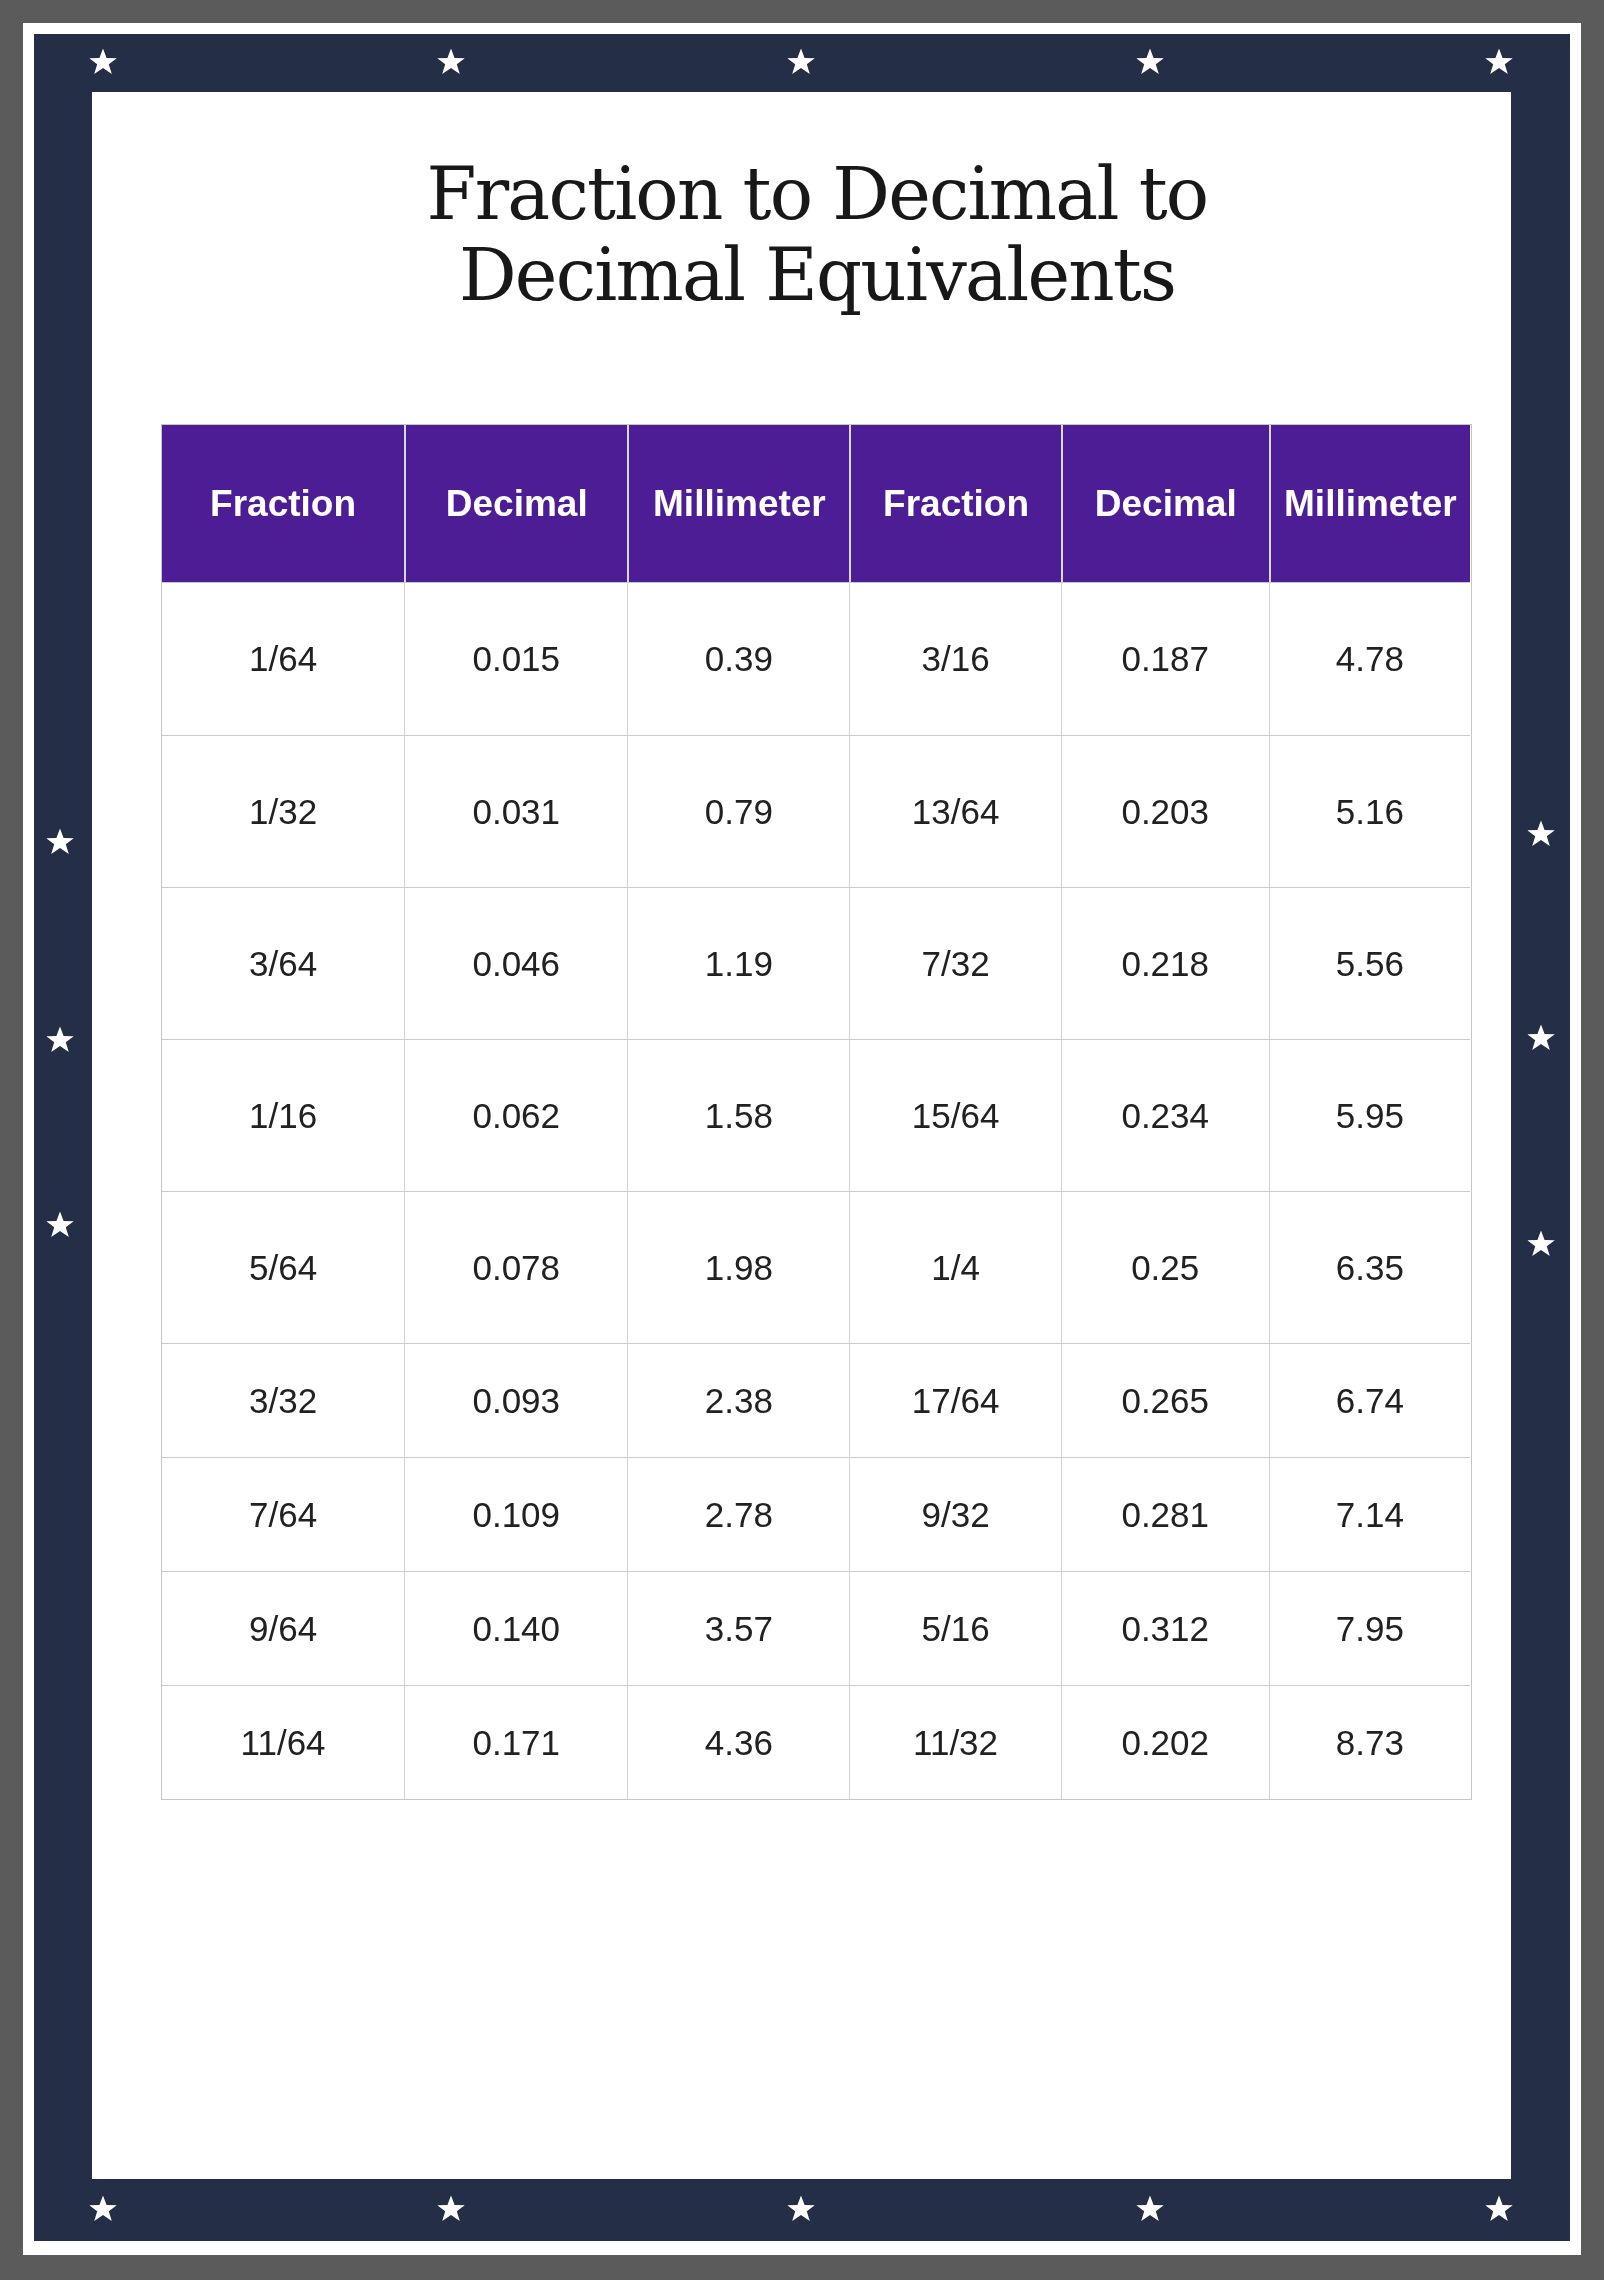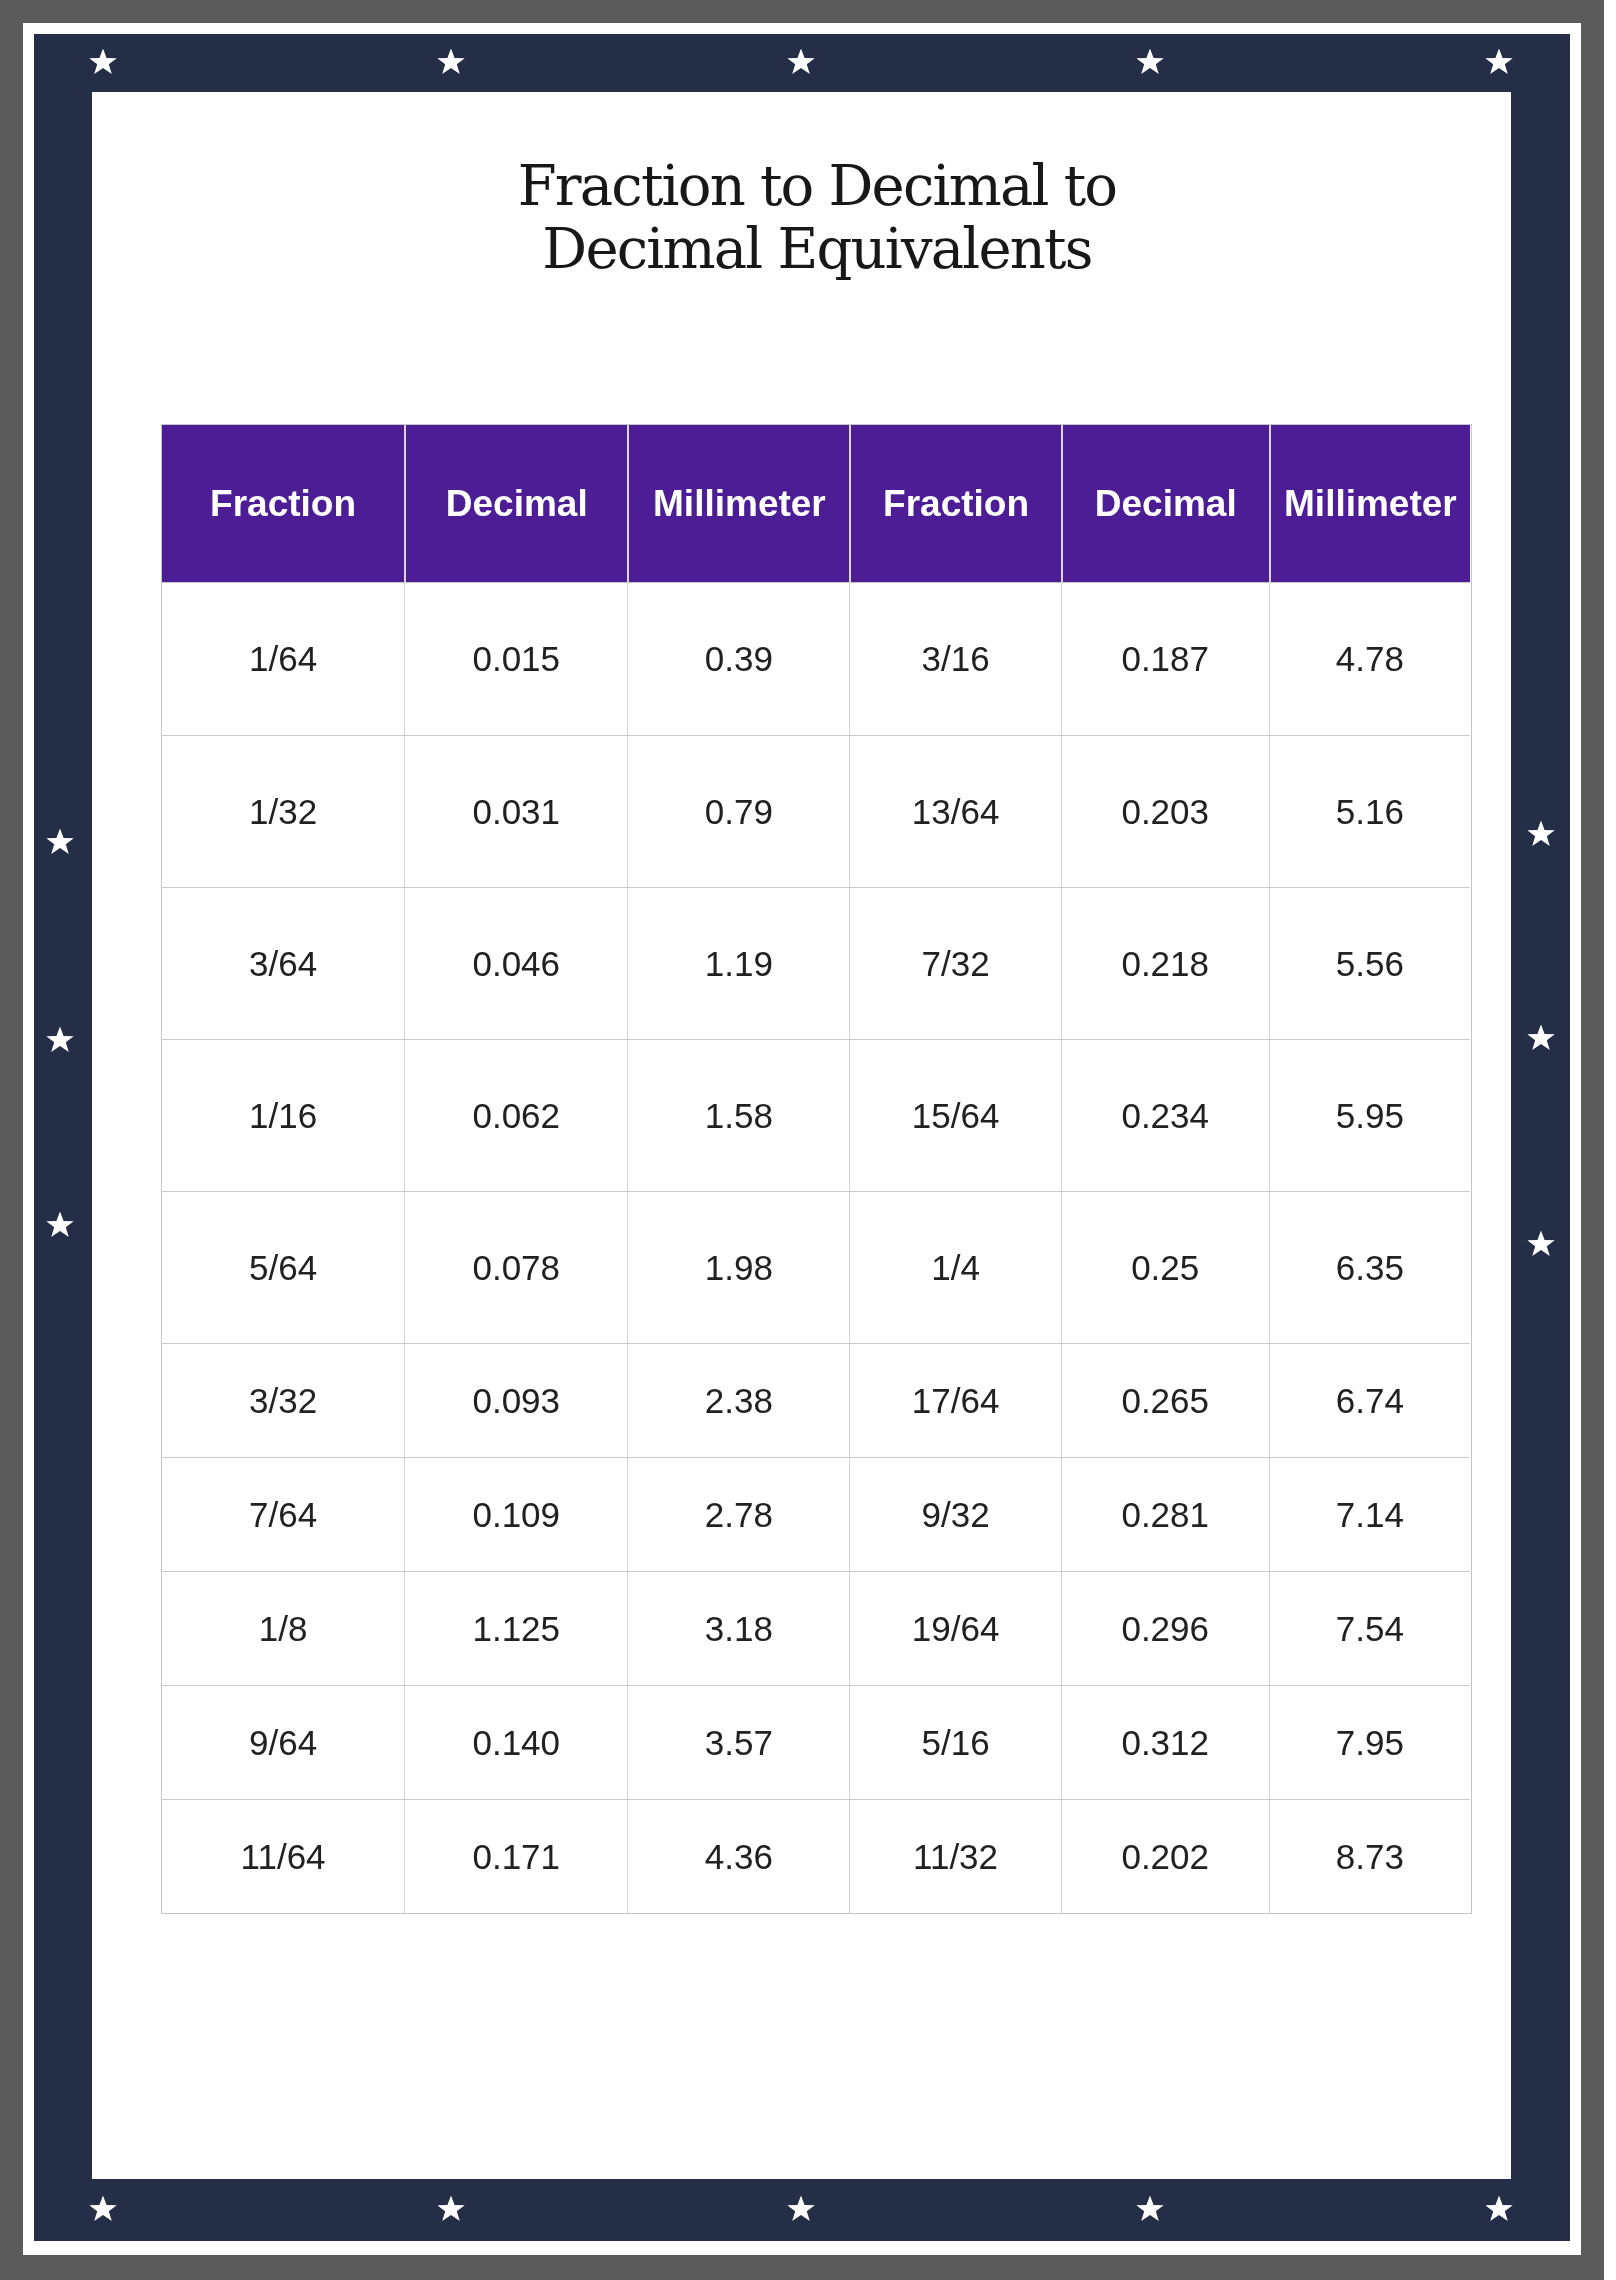--- a/index.html
+++ b/index.html
@@ -38,21 +38,21 @@
     transform: translate(-50%, -50%);
     clip-path: polygon(50% 0%, 63% 35%, 100% 36%, 71% 58%, 82% 94%, 50% 72%, 18% 94%, 29% 58%, 0% 36%, 37% 35%);
   }
   .title {
     position: absolute;
     left: 163px; top: 154px;
     width: 1308px;
     text-align: center;
     font-family: "DejaVu Serif", serif;
     font-weight: normal;
-    font-size: 56px;
+    font-size: 72px;
     line-height: 1.13;
     letter-spacing: -1.8px;
     color: #181818;
   }
   .table-wrap {
     position: absolute;
     left: 161px; top: 424px;
     width: 1311px;
     border: 1.8px solid #c6c6c6;
     background: #ffffff;
@@ -189,28 +189,20 @@
         </tr>
         <tr>
           <td>7/64</td>
           <td>0.109</td>
           <td>2.78</td>
           <td>9/32</td>
           <td>0.281</td>
           <td>7.14</td>
         </tr>
         <tr>
-          <td>1/8</td>
-          <td>1.125</td>
-          <td>3.18</td>
-          <td>19/64</td>
-          <td>0.296</td>
-          <td>7.54</td>
-        </tr>
-        <tr>
           <td>9/64</td>
           <td>0.140</td>
           <td>3.57</td>
           <td>5/16</td>
           <td>0.312</td>
           <td>7.95</td>
         </tr>
         <tr>
           <td>11/64</td>
           <td>0.171</td>

